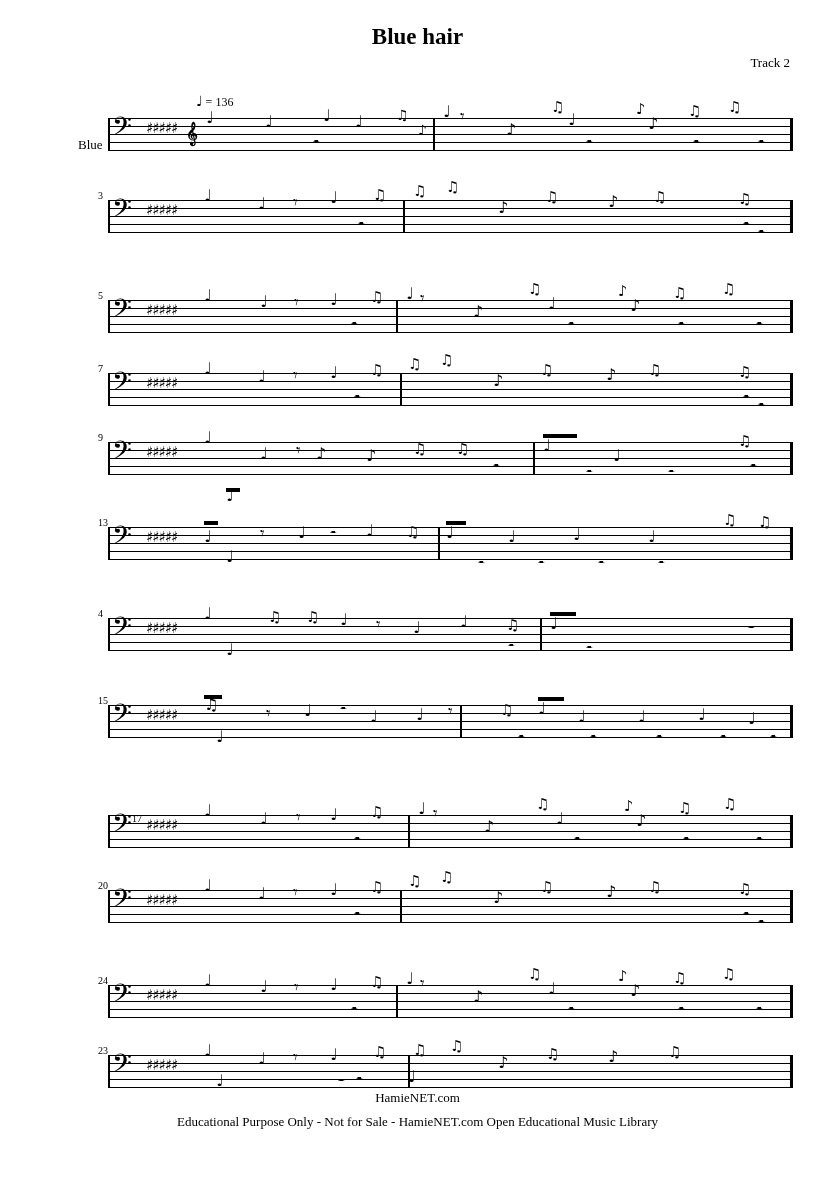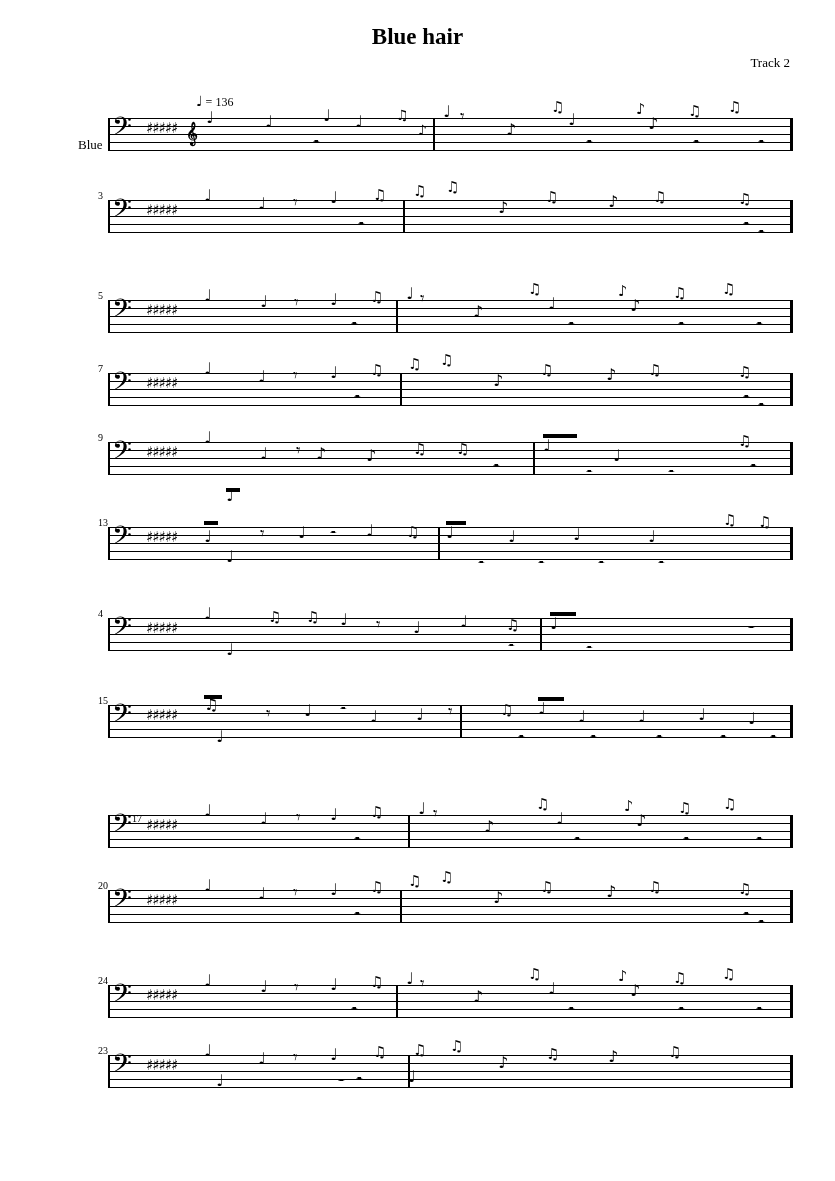--- a/index.html
+++ b/index.html
@@ -577,14 +577,16 @@
       <div class="glyph" style="left:390px; top:0px; font-size:16px;">♪</div>
       <div class="glyph" style="left:438px; top:-8px; font-size:15px;">♫</div>
       <div class="glyph" style="left:500px; top:-6px; font-size:16px;">♪</div>
       <div class="glyph" style="left:560px; top:-10px; font-size:15px;">♫</div>
       <div class="glyph" style="left:300px; top:14px; font-size:16px;">♩</div>
       <div class="rest" style="left:230px; top:18px;">𝄼</div>
       <div class="glyph" style="left:108px; top:18px; font-size:16px;">♩</div>
     </div>
   </div>
 
+  <div class="footer1">HamieNET.com</div>
+  <div class="footer2">Educational Purpose Only - Not for Sale - HamieNET.com Open Educational Music Library</div>
 
 </div>
 
 </body></html>

